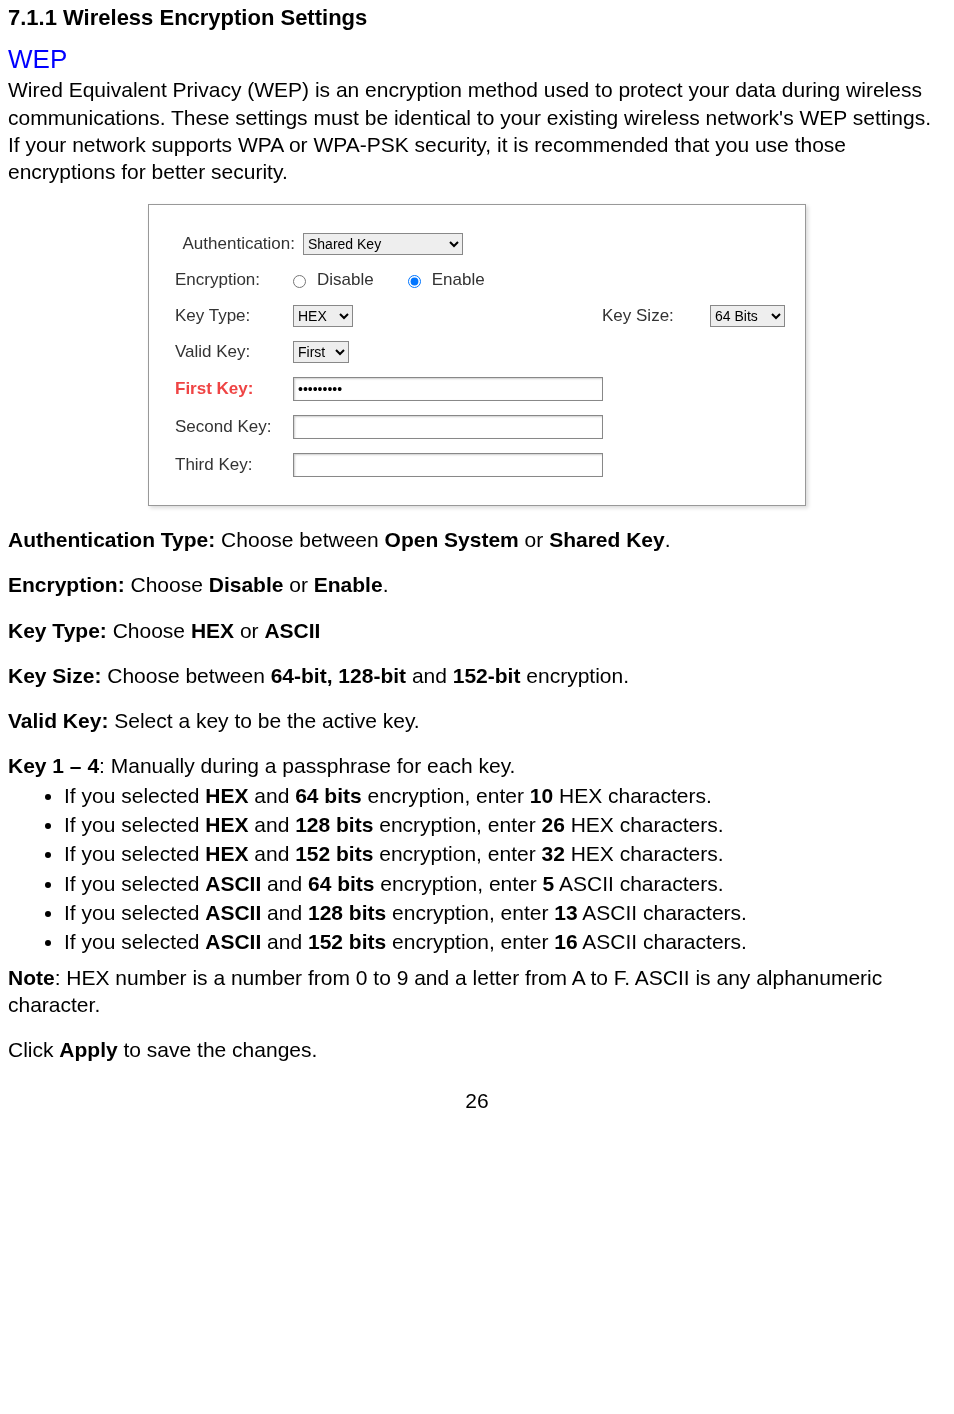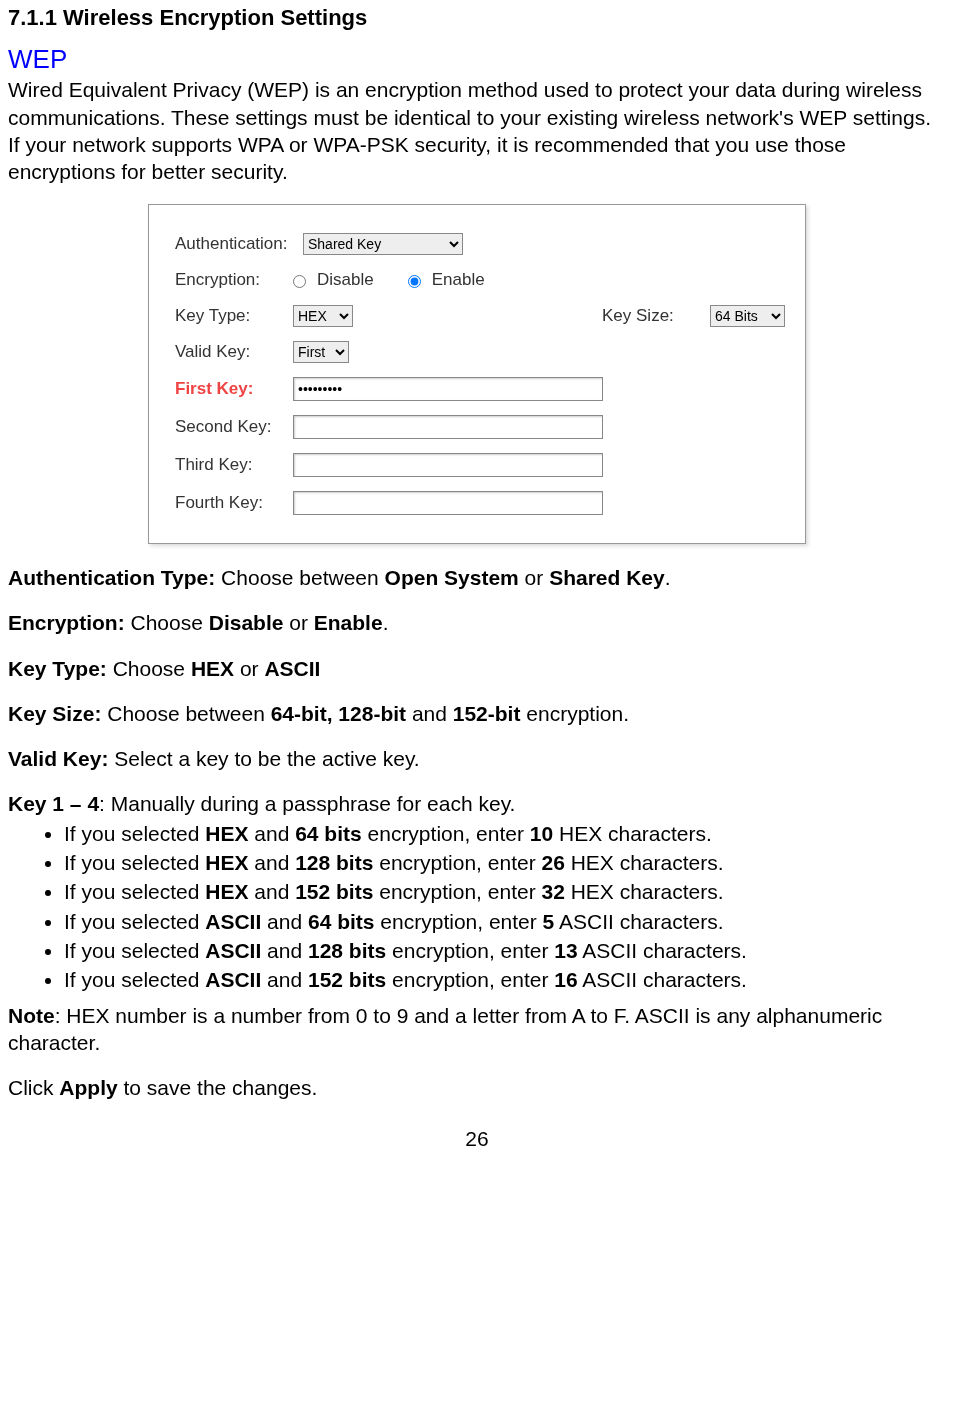--- a/index.html
+++ b/index.html
@@ -34,20 +34,21 @@
     box-shadow: 2px 2px 4px rgba(0,0,0,0.15);
   }
   .screenshot-box .row {
     display: flex;
     align-items: center;
     margin: 14px 0;
     gap: 8px;
   }
   .screenshot-box .lbl {
     width: 120px;
+    text-align: right;
   }
   .screenshot-box .lbl-narrow {
     width: 110px;
   }
   .screenshot-box select {
     font-size: 14px;
     border: 1px solid #888;
     background: #eee;
     height: 22px;
   }
@@ -135,24 +136,20 @@
   <div class="row">
     <span class="lbl-narrow">Second Key:</span>
     <input type="text" style="width: 300px;">
   </div>
 
   <div class="row">
     <span class="lbl-narrow">Third Key:</span>
     <input type="text" style="width: 300px;">
   </div>
 
-  <div class="row">
-    <span class="lbl-narrow">Fourth Key:</span>
-    <input type="text" style="width: 300px;">
-  </div>
 
 </div>
 
 <div class="para">
   <b>Authentication Type: </b><span>Choose between </span><b>Open System</b><span> or </span><b>Shared Key</b><span>.</span>
 </div>
 
 <div class="para">
   <b>Encryption: </b><span>Choose </span><b>Disable</b><span> or </span><b>Enable</b><span>.</span>
 </div>

